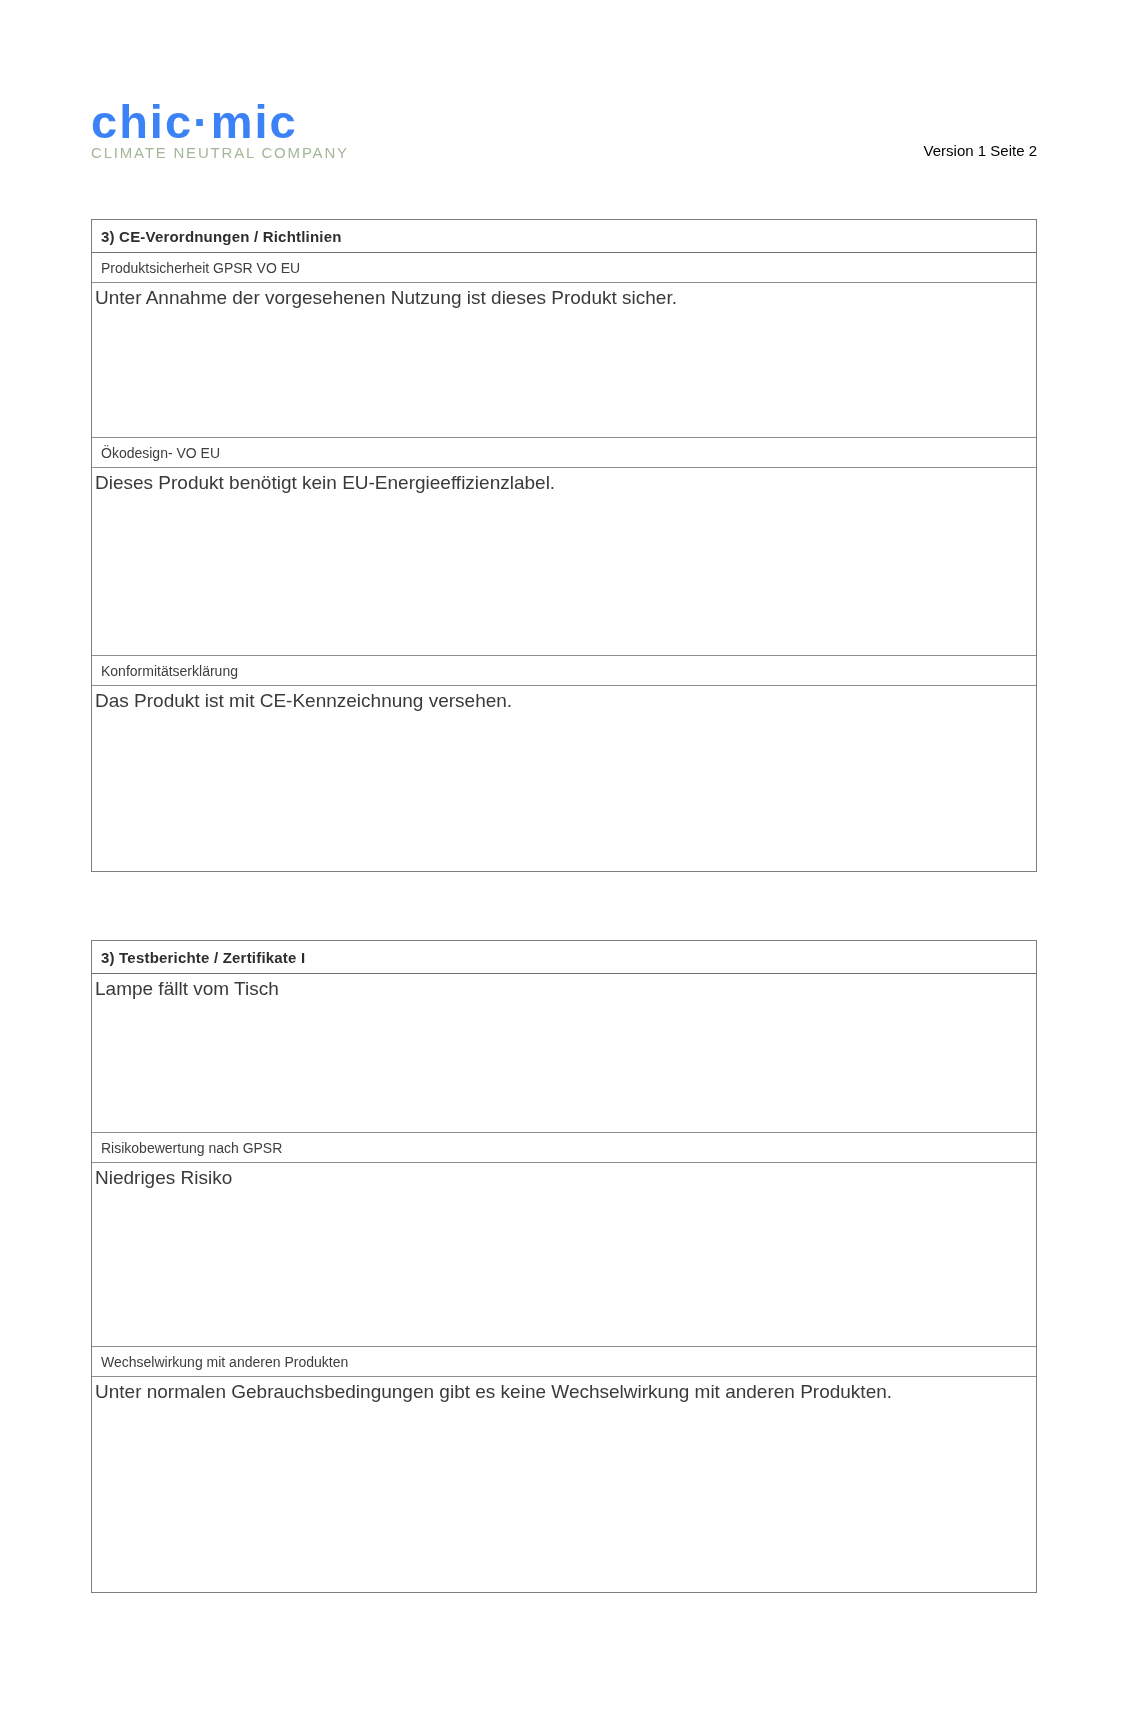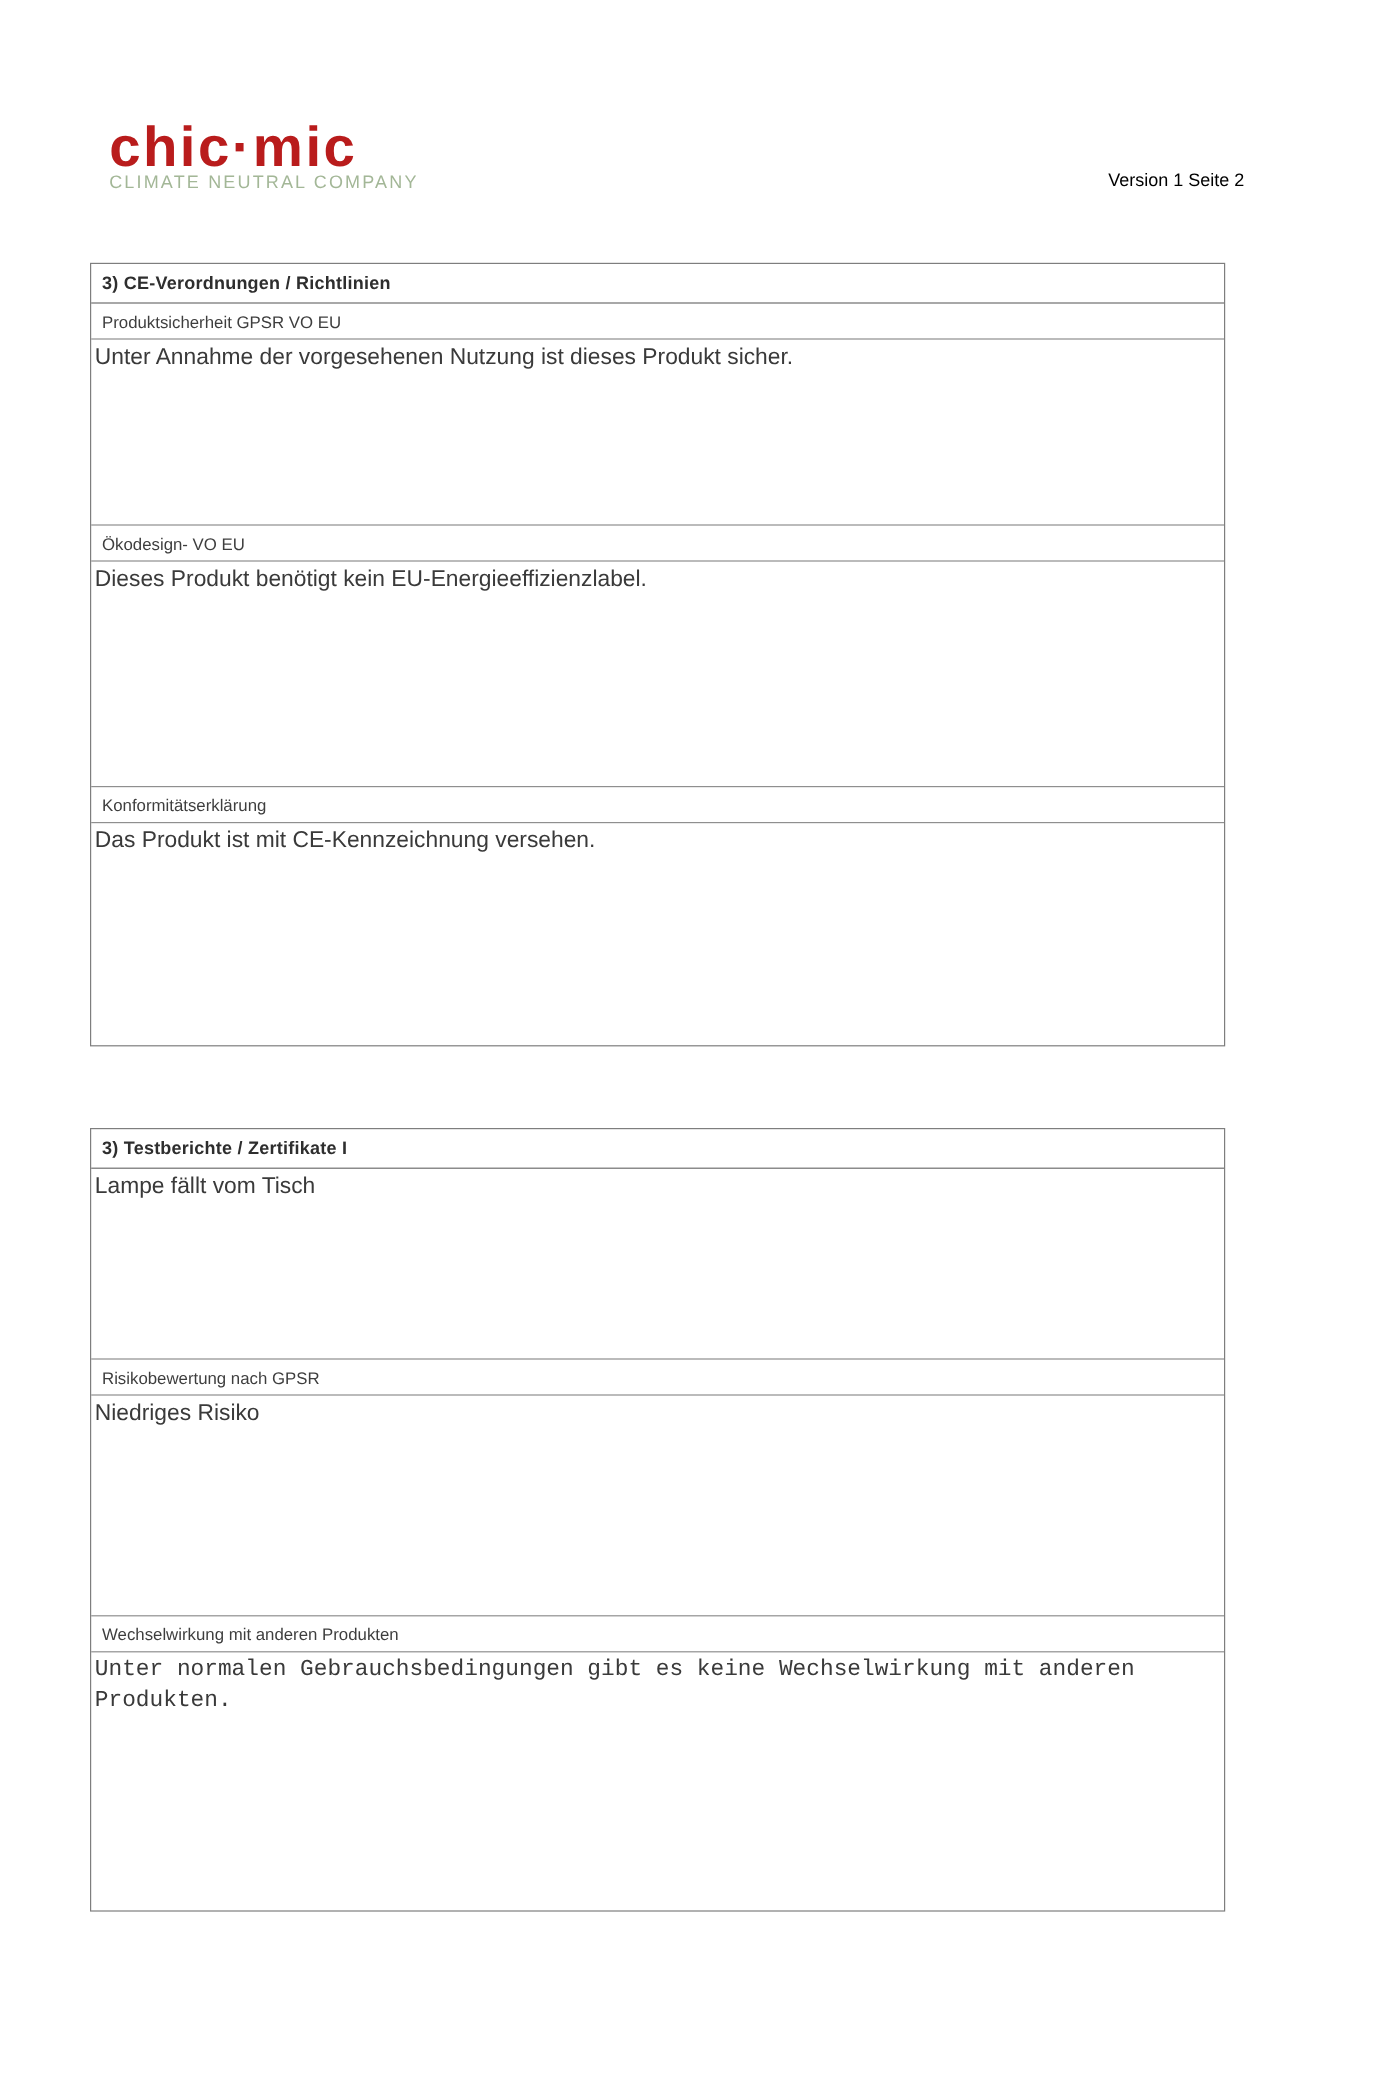--- a/index.html
+++ b/index.html
@@ -27,37 +27,37 @@
     top: 98px;
     display: flex;
     justify-content: space-between;
     align-items: flex-end;
   }
   .logo-block { line-height: 1; }
   .logo-text {
     font-size: 47px;
     font-weight: bold;
     letter-spacing: 2px;
-    color: #b91c1c;
+    color: #3b82f6;
   }
   .logo-tagline {
     font-size: 15px;
     letter-spacing: 1.8px;
     color: #a3b797;
   }
   .version-label {
     font-size: 15px;
     color: #000000;
     padding-bottom: 1px;
   }
 
   
   .section {
     position: absolute;
-    left: 75px;
+    left: 91px;
     width: 946px;
     box-sizing: border-box;
     border: 1px solid #7e7e7e;
     background: #ffffff;
   }
   .section-3 { top: 219px; height: 653px; }
   .section-4 { top: 940px; height: 653px; }
 
   .sec-title-row {
     box-sizing: border-box;
@@ -89,21 +89,21 @@
     border-bottom: 1px solid #8f8f8f;
     line-height: 1.35;
   }
   .field-value-row.last { border-bottom: none; }
 
   .section-3 .v1 { height: 155px; }
   .section-3 .v2 { height: 188px; }
   .section-3 .v3 { height: 184px; }
   .section-4 .v1 { height: 159px; }
   .section-4 .v2 { height: 184px; }
-  .section-4 .v3 { height: 184px; font-family: Liberation Mono, monospace; }
+  .section-4 .v3 { height: 184px; }
 </style>
 </head>
 <body>
 
 <div class="page">
 
   <div class="header-area">
     <div class="logo-block">
       <div class="logo-text">chic·mic</div>
       <div class="logo-tagline">CLIMATE NEUTRAL COMPANY</div>

